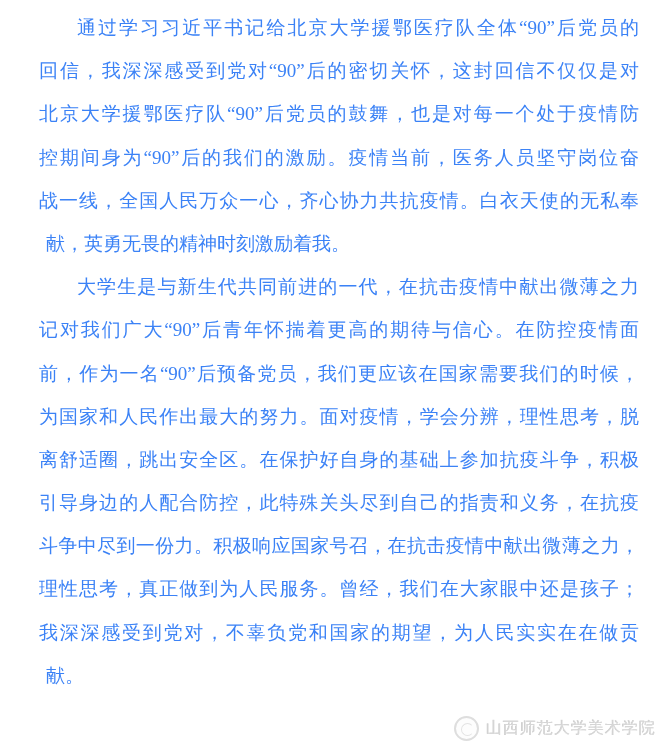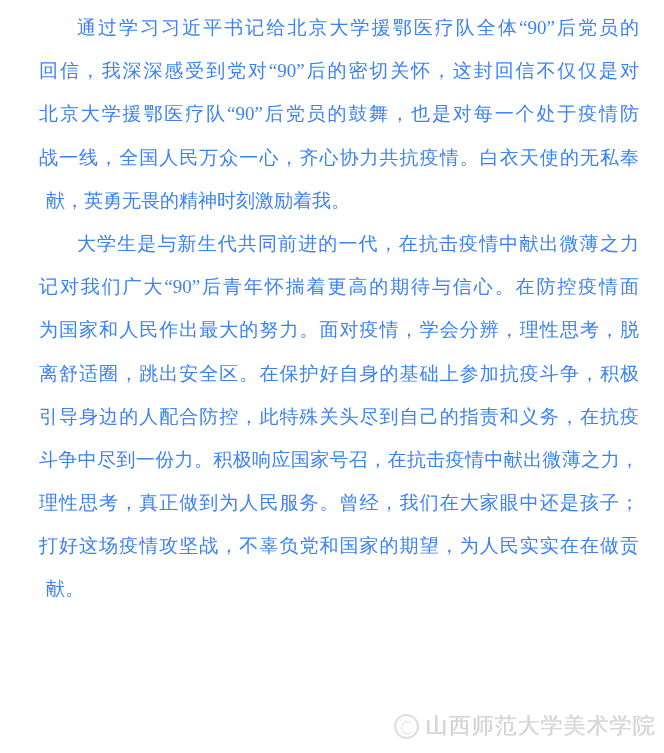--- a/index.html
+++ b/index.html
@@ -65,45 +65,47 @@
     position: absolute;
     left: 5px;
     top: 5px;
     width: 11px;
     height: 11px;
     border: 1.5px solid #e3e3e3;
     border-radius: 50%;
     border-right-color: transparent;
   }
   .wm-text {
-    font-size: 22px;
+    font-size: 16px;
     letter-spacing: 1px;
     color: #d7d7d7;
     text-shadow: 1px 1px 0 #ffffff, -0.5px -0.5px 0 #c6c6c6;
     white-space: nowrap;
   }
 </style>
 </head>
 <body>
 
 <div class="page">
   <div class="textblock">
     <div class="line indent">通过学习习近平书记给北京大学援鄂医疗队全体“90”后党员的</div>
     <div class="line">回信，我深深感受到党对“90”后的密切关怀，这封回信不仅仅是对</div>
     <div class="line">北京大学援鄂医疗队“90”后党员的鼓舞，也是对每一个处于疫情防</div>
+    <div class="line">控期间身为“90”后的我们的激励。疫情当前，医务人员坚守岗位奋</div>
     <div class="line">战一线，全国人民万众一心，齐心协力共抗疫情。白衣天使的无私奉</div>
     <div class="line para-end">献，英勇无畏的精神时刻激励着我。</div>
     <div class="line indent">大学生是与新生代共同前进的一代，在抗击疫情中献出微薄之力</div>
     <div class="line">记对我们广大“90”后青年怀揣着更高的期待与信心。在防控疫情面</div>
+    <div class="line">前，作为一名“90”后预备党员，我们更应该在国家需要我们的时候，</div>
     <div class="line">为国家和人民作出最大的努力。面对疫情，学会分辨，理性思考，脱</div>
     <div class="line">离舒适圈，跳出安全区。在保护好自身的基础上参加抗疫斗争，积极</div>
     <div class="line">引导身边的人配合防控，此特殊关头尽到自己的指责和义务，在抗疫</div>
     <div class="line">斗争中尽到一份力。积极响应国家号召，在抗击疫情中献出微薄之力，</div>
     <div class="line">理性思考，真正做到为人民服务。曾经，我们在大家眼中还是孩子；</div>
-    <div class="line">打好这场疫情攻坚战，不辜负党和国家的期望，为人民实实在在做贡</div>
+    <div class="line">我深深感受到党对，不辜负党和国家的期望，为人民实实在在做贡</div>
     <div class="line para-end">献。</div>
   </div>
 
   <div class="watermark">
     <span class="wm-logo"></span>
     <span class="wm-text">山西师范大学美术学院</span>
   </div>
 </div>
 
 </body></html>

